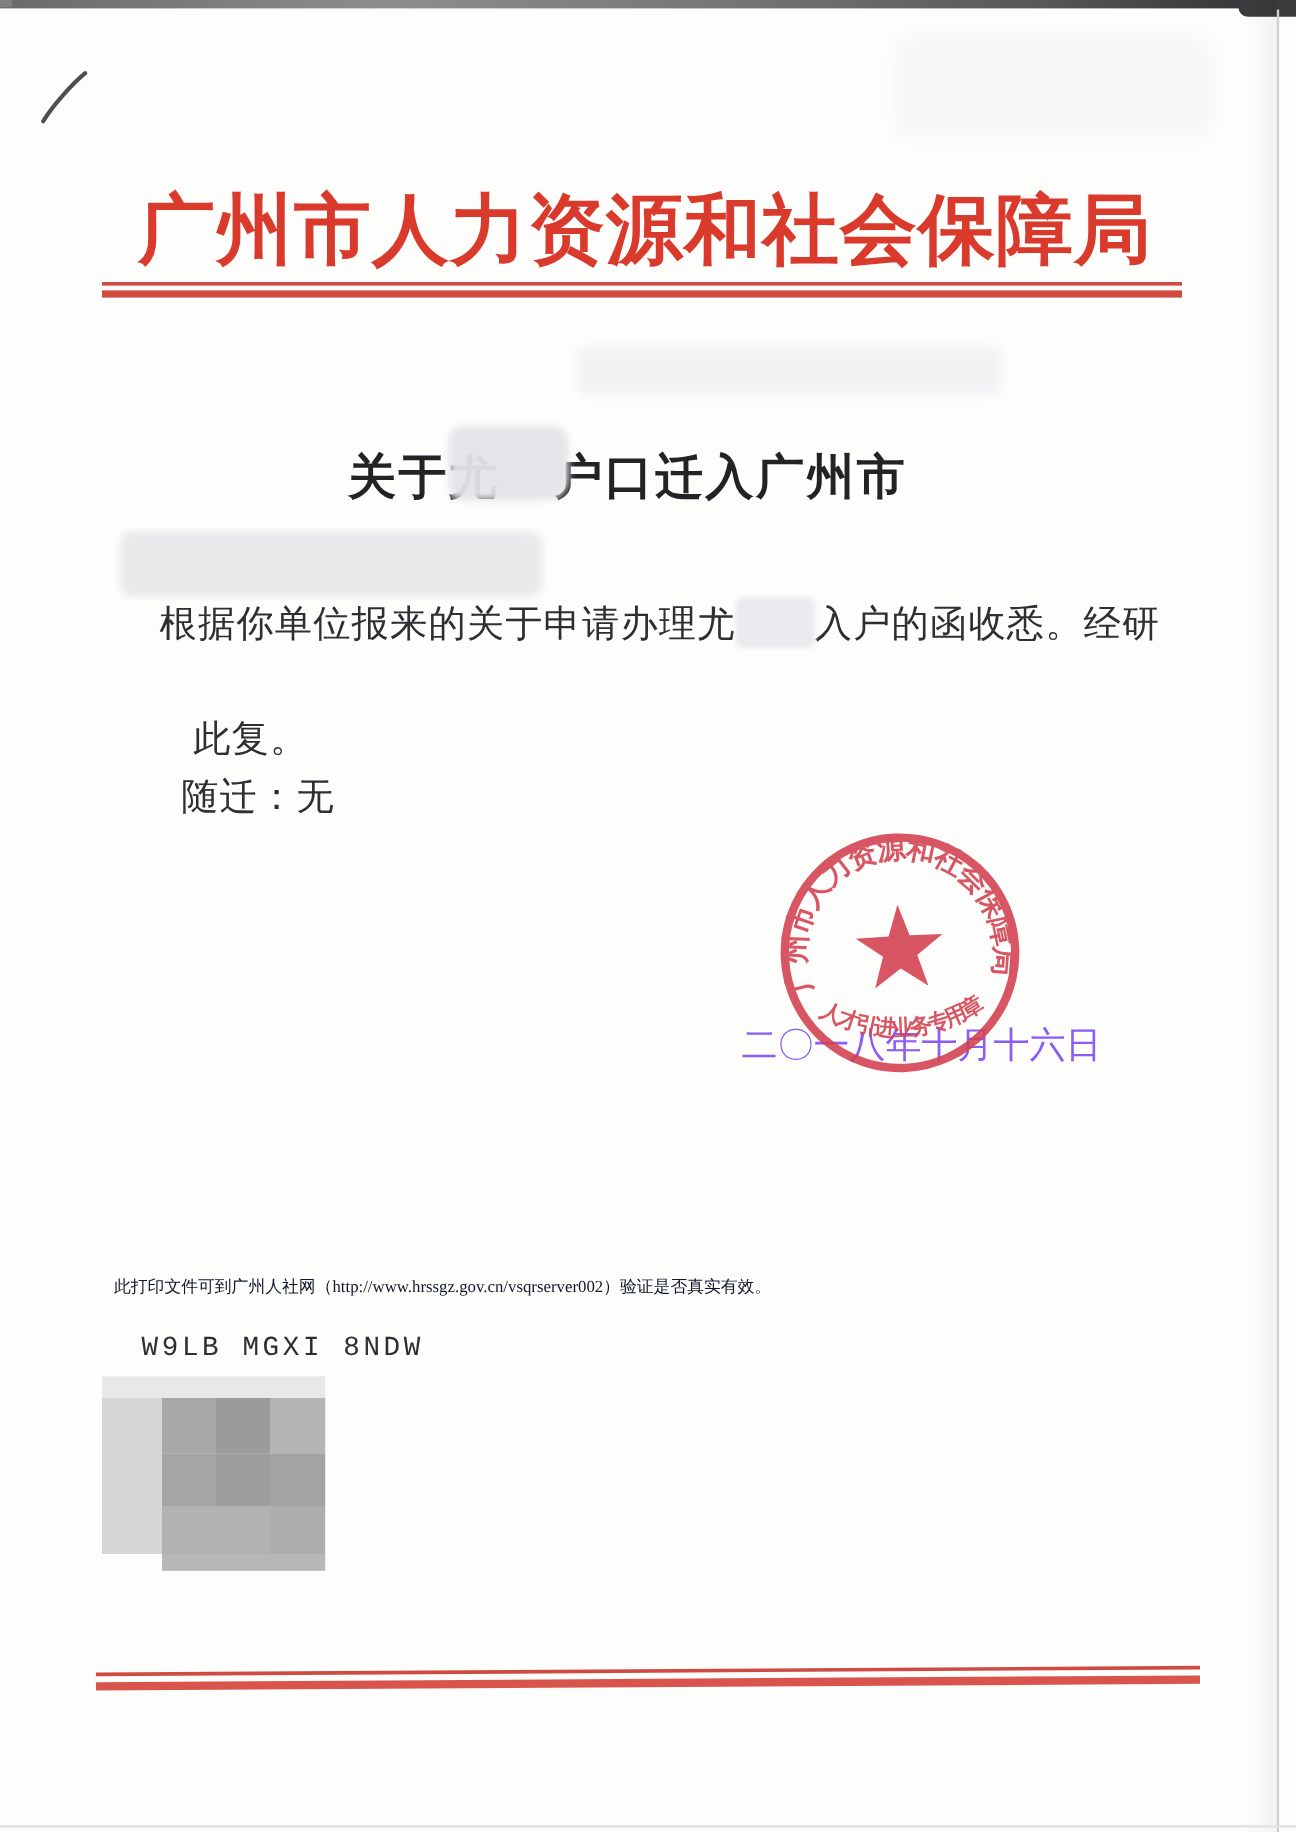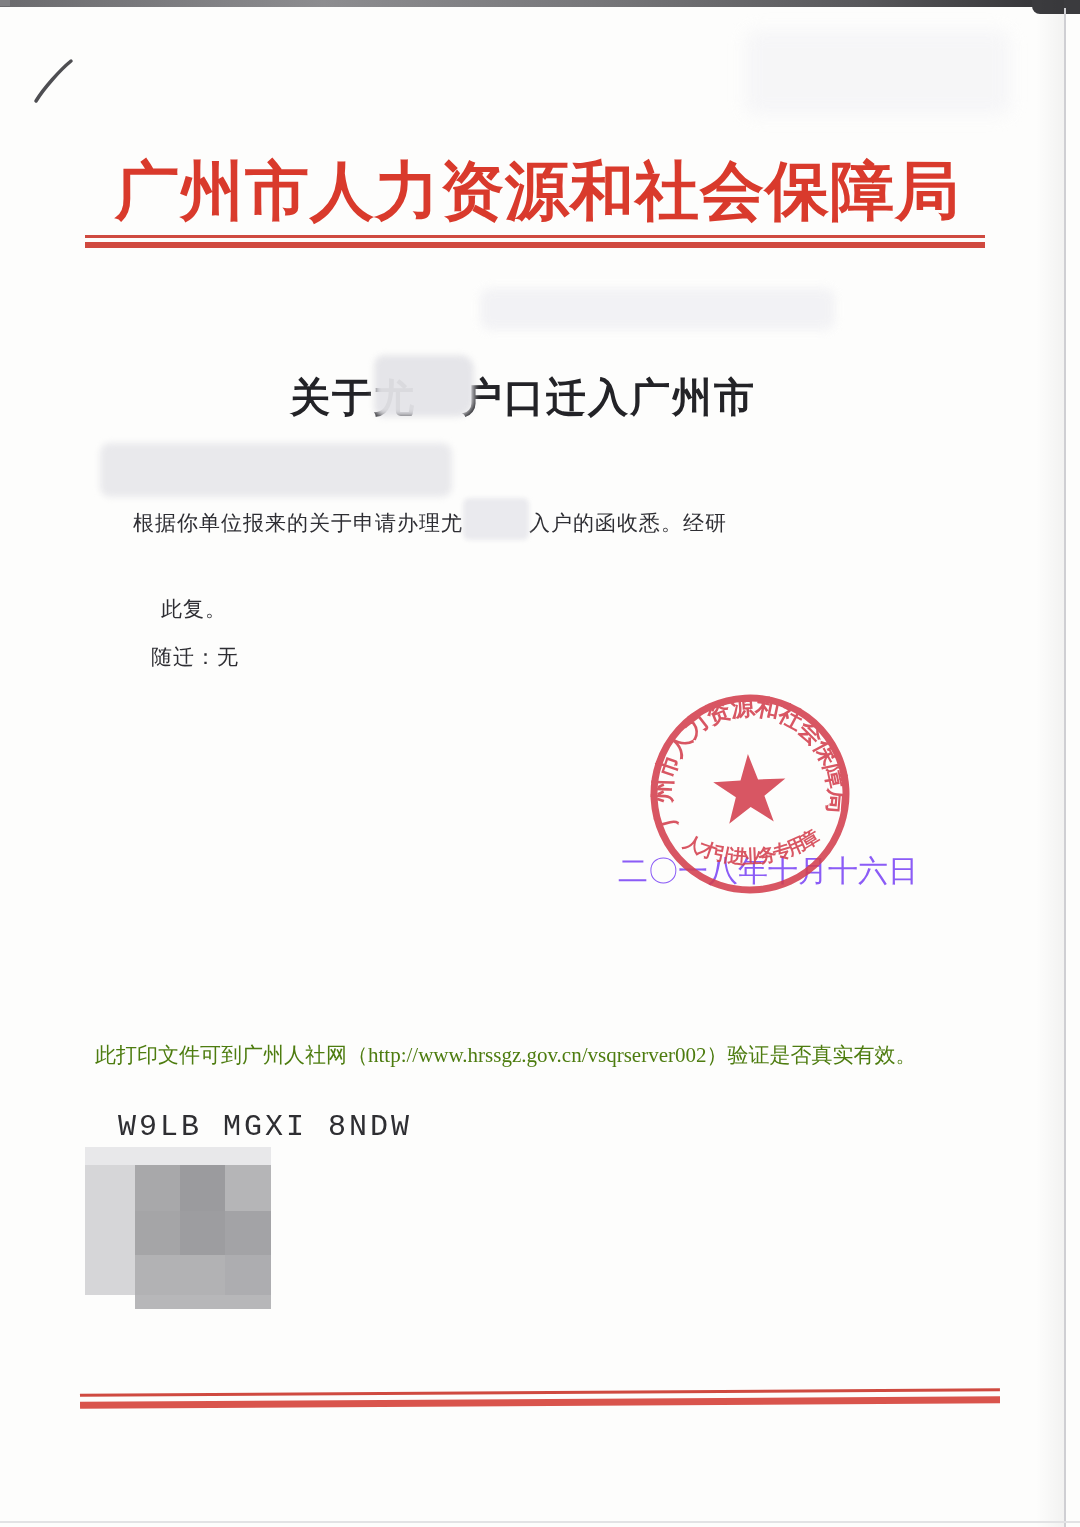--- a/index.html
+++ b/index.html
@@ -37,33 +37,33 @@
   .rule-top{left:85px;top:235px;width:900px;}
   .rule-bottom{left:80px;top:1391px;width:920px;transform:rotate(-0.35deg);}
   .rule-bottom .gap{height:5px;}
   .rule-bottom .thick{height:7px;background:#d9544c;}
   
   .doc-title{position:absolute;left:290px;top:370px;font-family:"Liberation Sans","DejaVu Sans",sans-serif;
     font-size:40px;font-weight:bold;letter-spacing:2px;color:#232327;white-space:nowrap;}
   .title-gap{position:relative;display:inline-block;width:46px;height:10px;}
   .title-blob{position:absolute;left:-42px;top:-46px;width:100px;height:62px;background:#e4e4e8;
     border-radius:10px 14px 18px 10px;filter:blur(3px);opacity:.95;}
-  .bline{position:absolute;font-size:21px;letter-spacing:1px;white-space:nowrap;color:#2e2e33;}
+  .bline{position:absolute;font-size:31px;letter-spacing:1px;white-space:nowrap;color:#2e2e33;}
   .line1{left:133px;top:498px;}
   .line2{left:103px;top:546px;}
   .line3{left:161px;top:595px;}
   .line4{left:151px;top:643px;}
   
   .date{position:absolute;left:618px;top:851px;font-size:30px;letter-spacing:0;color:#8b5cf6;z-index:1;white-space:nowrap;}
   .stamp{position:absolute;left:644px;top:688px;width:212px;height:212px;z-index:2;opacity:.88;transform:rotate(-3deg);}
   
   .note{position:absolute;left:117px;top:994px;font-size:31px;letter-spacing:1px;color:#303034;white-space:nowrap;}
-  .verify{position:absolute;left:95px;top:1041px;font-size:21px;color:#4d7c0f;white-space:nowrap;}
+  .verify{position:absolute;left:95px;top:1064px;font-size:14px;color:#0f172a;white-space:nowrap;}
   .code{position:absolute;left:118px;top:1110px;font-family:"Liberation Mono","DejaVu Sans Mono",monospace;
-    font-size:30px;letter-spacing:3px;color:#2e2e32;white-space:nowrap;}
+    font-size:23px;letter-spacing:3px;color:#2e2e32;white-space:nowrap;}
   
   .mosaic{position:absolute;left:85px;top:1147px;width:186px;height:162px;}
   .mosaic div{position:absolute;}
   .mz-top{left:0;top:0;width:186px;height:20px;background:#e8e8ea;}
   .mz-left{left:0;top:18px;width:50px;height:130px;background:#d6d6d8;}
   .mz-r1c1{left:50px;top:18px;width:45px;height:46px;background:#a8a8aa;}
   .mz-r1c2{left:95px;top:18px;width:45px;height:46px;background:#9b9b9e;}
   .mz-r1c3{left:140px;top:18px;width:46px;height:46px;background:#b5b5b7;}
   .mz-r2c1{left:50px;top:64px;width:45px;height:44px;background:#a5a5a7;}
   .mz-r2c2{left:95px;top:64px;width:45px;height:44px;background:#9d9da0;}

